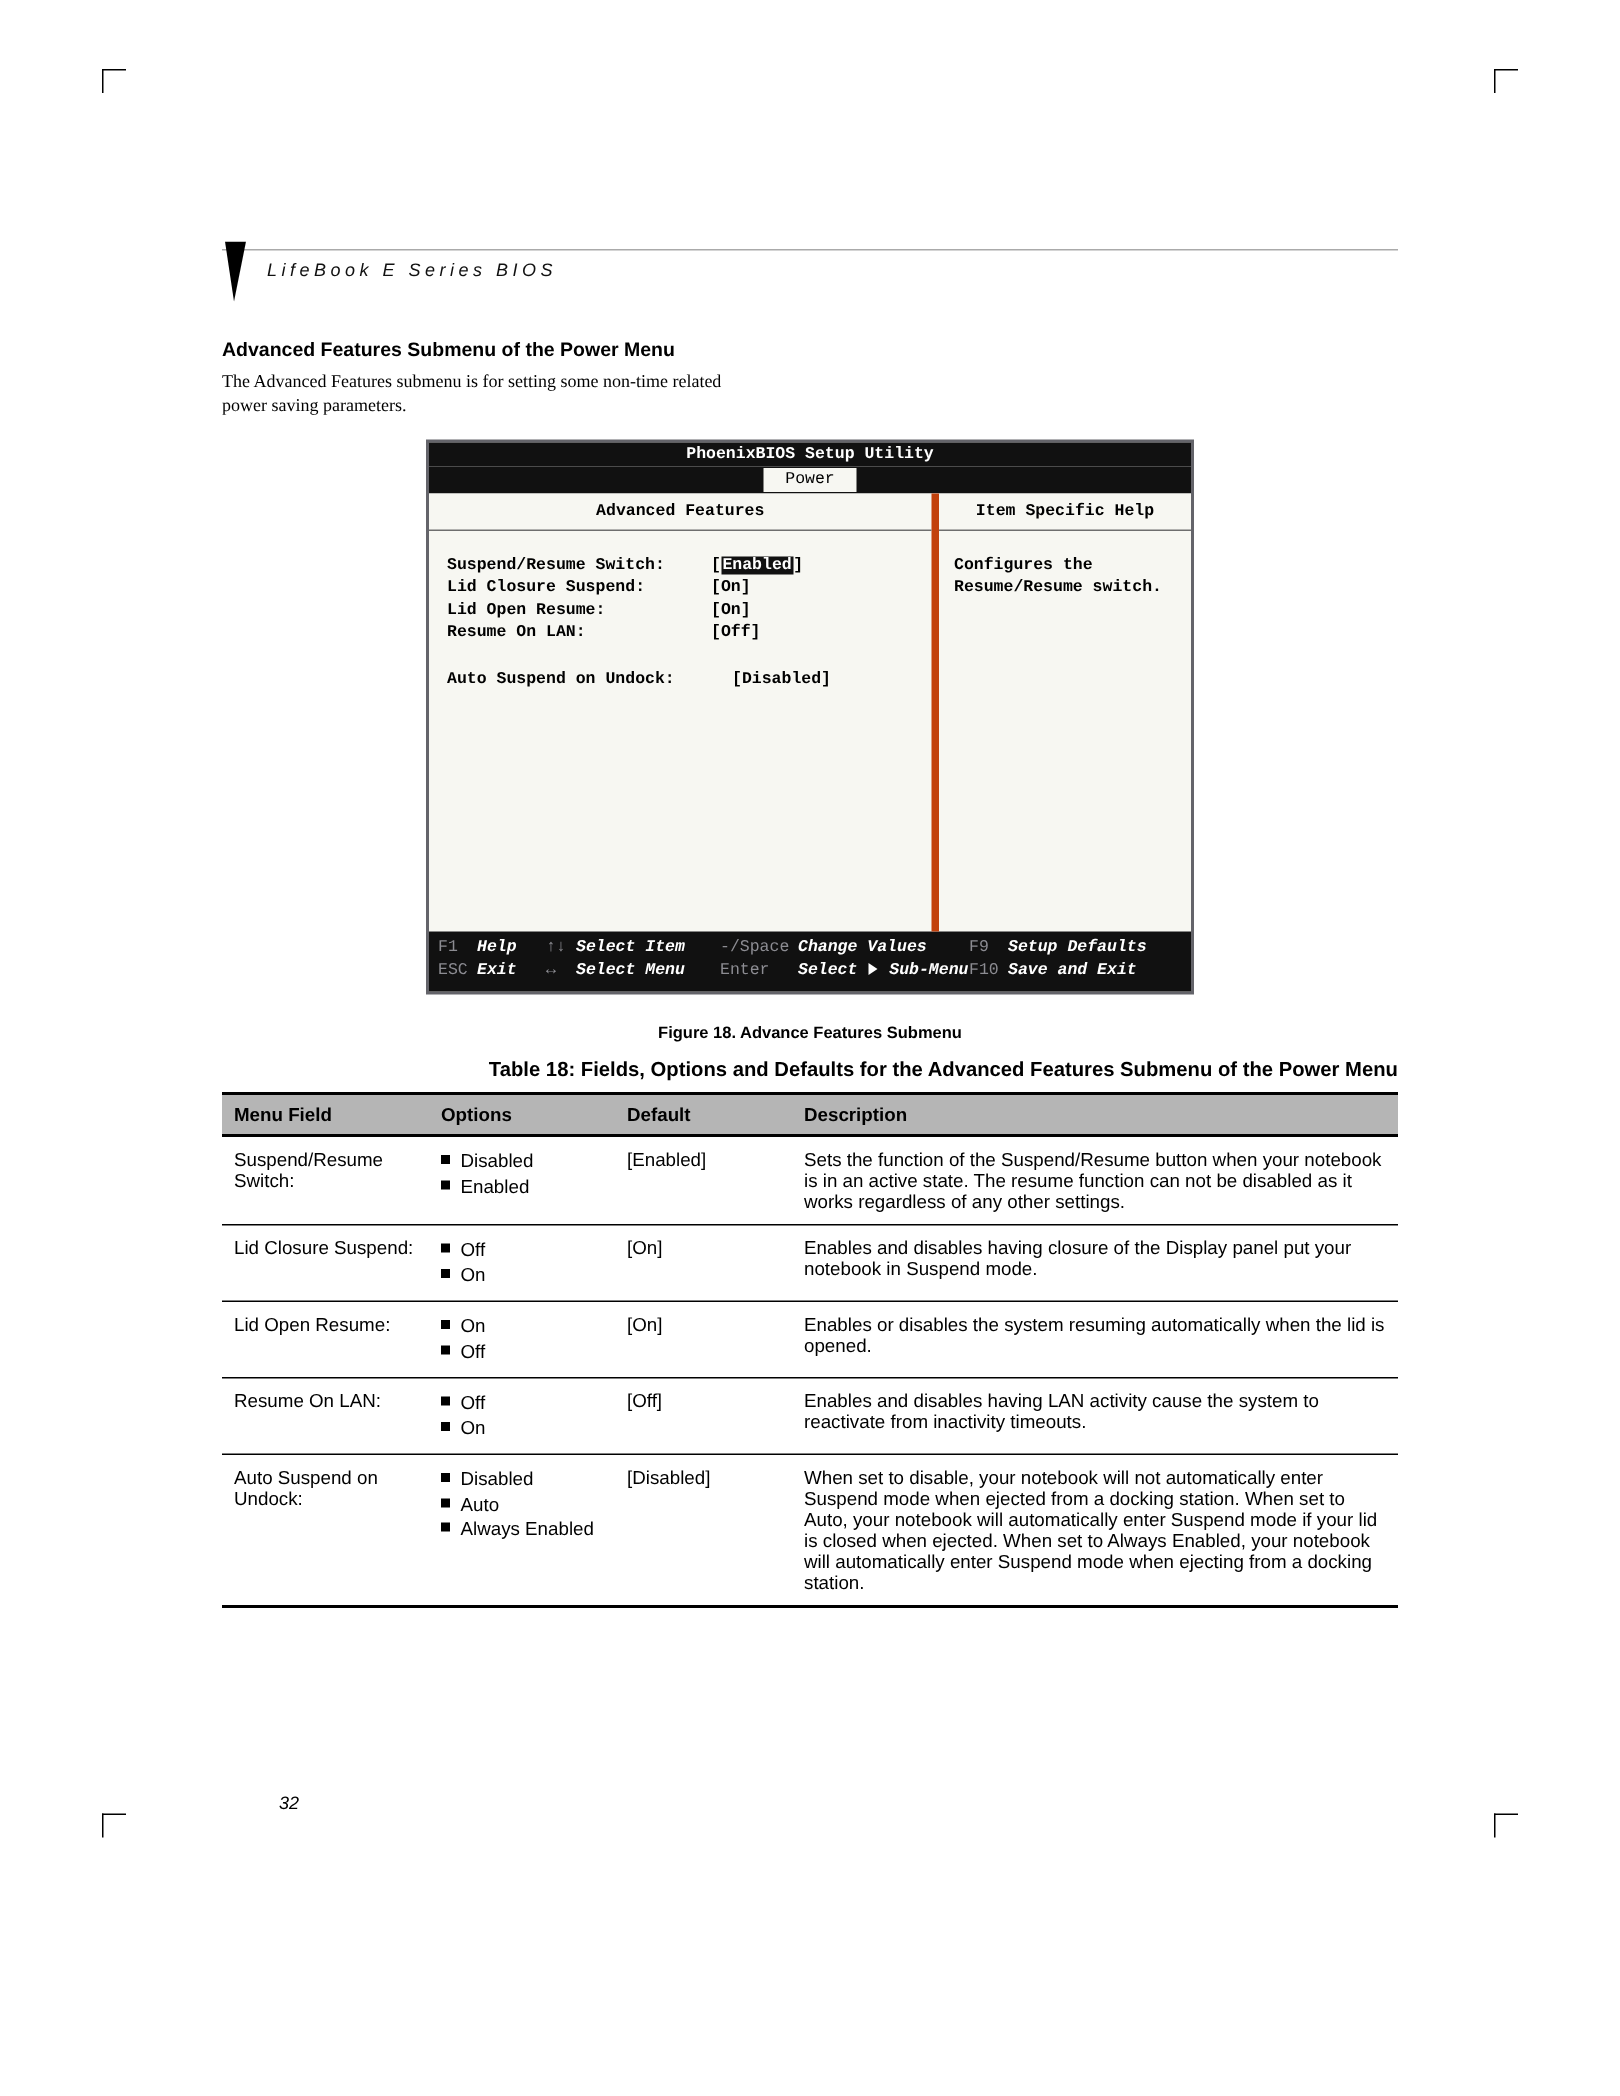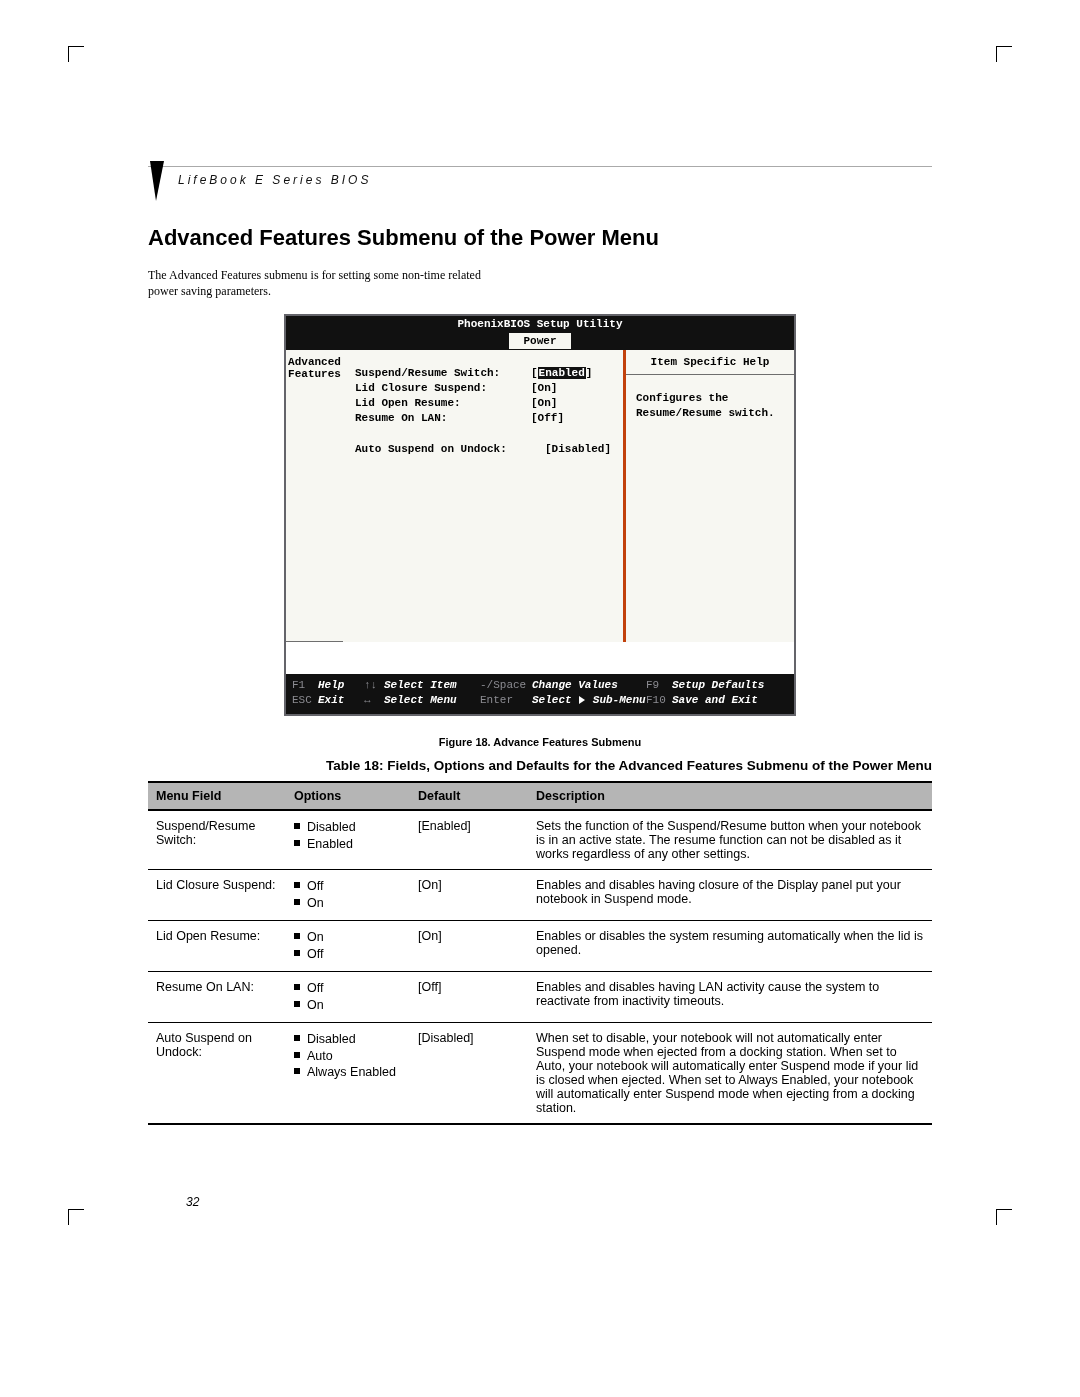--- a/index.html
+++ b/index.html
@@ -53,22 +53,22 @@
   }
   .accent-tri {
     position: absolute;
     left: -6px;
     top: -6px;
   }
 
   h2.sect {
     font-family: "Helvetica Neue", Arial, sans-serif;
     font-weight: bold;
-    font-size: 22px;
-    margin: 0 0 16px 0;
+    font-size: 13px;
+    margin: 0 0 6px 0;
   }
   .intro {
     font-size: 12px;
     line-height: 1.35;
     margin: 0 0 15px 0;
     width: 360px;
   }
 
   
   .bios {
@@ -90,34 +90,34 @@
     background: #111;
     height: 18px;
     display: flex;
     align-items: center;
     justify-content: center;
   }
   .bios .tab {
     background: #f7f7f2;
     color: #000;
     padding: 1px 14px;
-    font-weight: bold;
+    font-weight: normal;
     height: 14px;
     line-height: 14px;
   }
   .bios-body {
     display: flex;
     height: 292px;
     background: #f7f7f2;
   }
   .bios-left {
     flex: 1;
-    border-right: 3px solid #c2410c;
-    display: flex;
-    flex-direction: row;
+    border-right: 5px solid #c2410c;
+    display: flex;
+    flex-direction: column;
   }
   .bios-right {
     width: 168px;
     display: flex;
     flex-direction: column;
   }
   .panel-hd {
     text-align: center;
     font-weight: bold;
     padding: 6px 0;
@@ -137,21 +137,20 @@
     color: #fff;
     padding: 0 1px;
   }
   .spacer { height: 16px; }
   .help-text { font-weight: bold; padding: 16px 10px 0 10px; line-height: 15px; }
 
   .bios .legend {
     background: #111;
     color: #fff;
     padding: 4px 6px 6px 6px;
-    margin-top: 32px;
   }
   .legend .lrow {
     display: flex;
     gap: 0;
     line-height: 15px;
   }
   .legend .cell { display: inline-flex; }
   .legend .dim { color: #8c8c92; font-weight: normal; }
   .legend .label { font-weight: bold; font-style: italic; }
 

